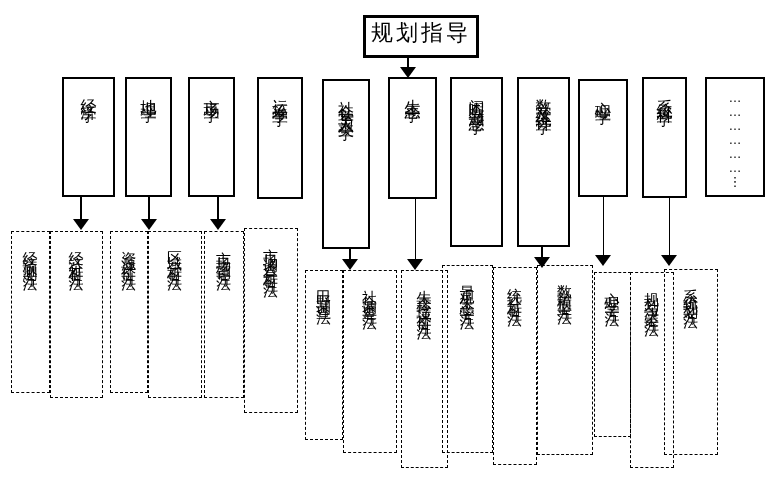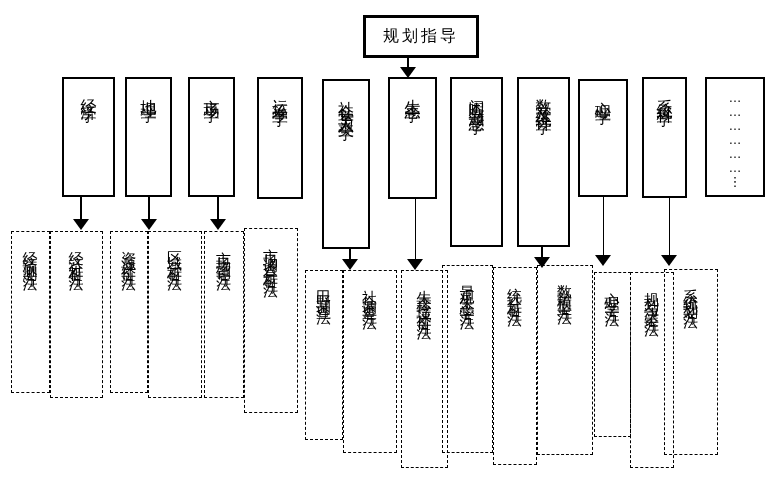--- a/index.html
+++ b/index.html
@@ -11,22 +11,22 @@
     color:#000;
     overflow:hidden;
   }
   *{box-sizing:border-box;}
 
   
   .rootbox{
     position:absolute;
     border:3px solid #000;
     background:#fff;
-    display:flex;align-items:center;justify-content:center;
-    font-size:16px;letter-spacing:3px;
+    display:flex;justify-content:center;
+    font-size:22px;letter-spacing:3px;
     white-space:nowrap;
   }
 
   
   .dbox{
     position:absolute;
     border:2px solid #000;
     background:#fff;
     display:flex;justify-content:center;align-items:flex-start;
     padding-top:7px;

